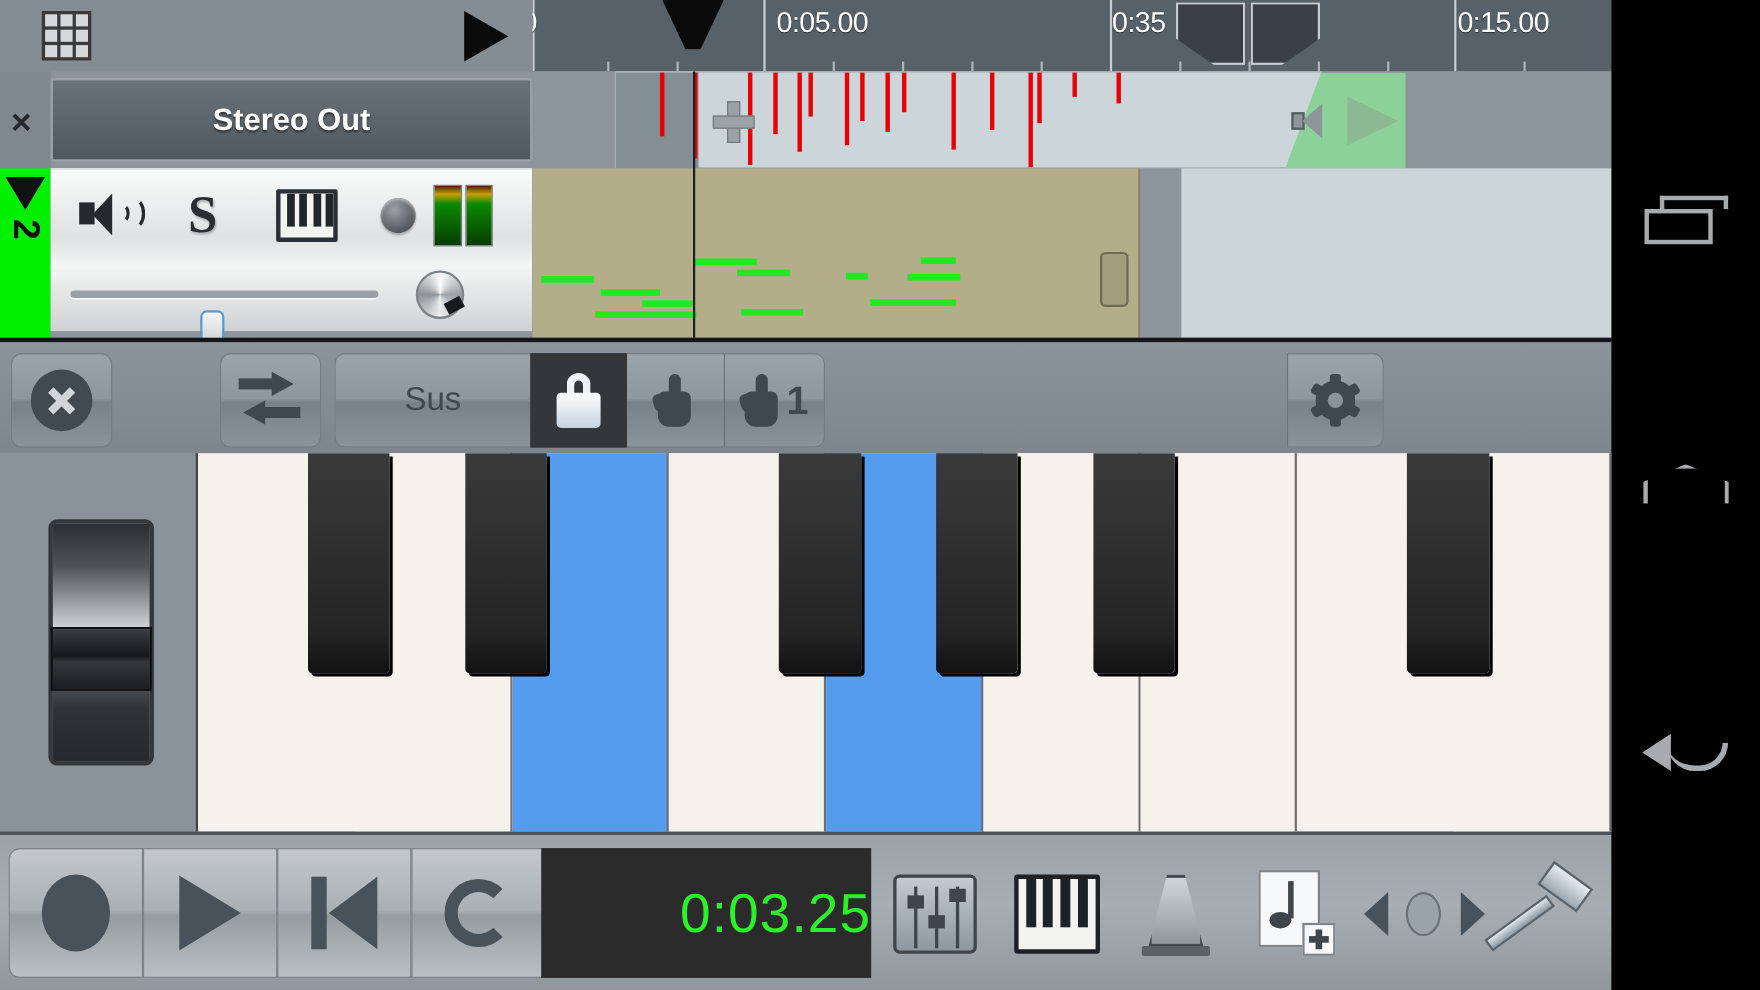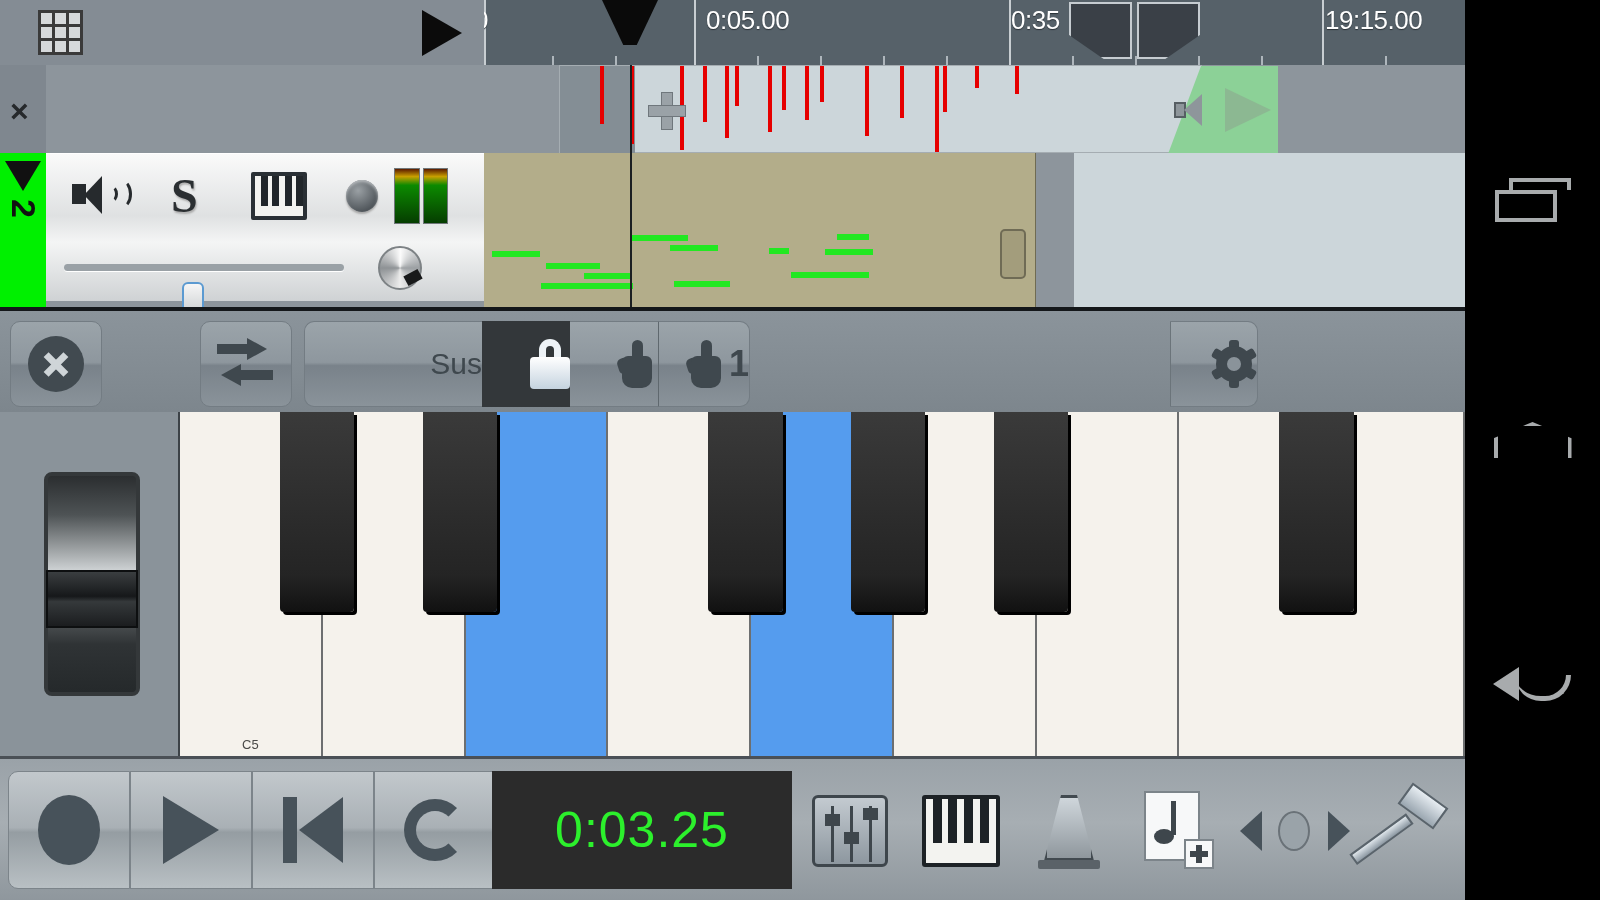--- a/index.html
+++ b/index.html
@@ -106,21 +106,21 @@
 
   
   #kbtoolbar { position:absolute; left:0; top:307px; width:1465px; height:105px;
     background:linear-gradient(#8b949b,#7d868d); border-top:4px solid #14171a; }
   .kbt-btn { position:absolute; top:10px; height:86px;
     background:linear-gradient(#9ba4aa 0%,#8e979e 48%,#79828a 52%,#8a939a 100%);
     border:1px solid #737c83; border-radius:10px;
     display:flex; align-items:center; justify-content:center; }
   .kbt-seg { position:absolute; top:10px; height:86px;
     background:linear-gradient(#9ba4aa 0%,#8e979e 48%,#79828a 52%,#8a939a 100%);
-    display:flex; align-items:center; justify-content:flex-end; }
+    display:flex; align-items:center; justify-content:center; }
   .kbt-seg span { color:#3f484e; font-size:30px; }
   .kbt-seg.active { background:#33373a; }
   .closeX { width:56px; height:56px; border-radius:50%; background:#414a50; position:relative; }
   .closeX::before,.closeX::after { content:""; position:absolute; left:14px; top:25px; width:28px; height:7px;
     background:#cfd5d8; }
   .closeX::before { transform:rotate(45deg);} .closeX::after { transform:rotate(-45deg);}
   .swap i { position:absolute; background:#3f484e; }
   .lock-g { width:40px; height:50px; position:relative; }
   .lock-g .shk { position:absolute; left:9px; top:0; width:22px; height:22px;
     border:7px solid #eef3f7; border-bottom:none; border-radius:12px 12px 0 0; }
@@ -163,21 +163,21 @@
   .rec { width:62px; height:70px; border-radius:50%; background:#47525a; }
   .ply { width:0; height:0; border-left:56px solid #47525a; border-top:34px solid transparent; border-bottom:34px solid transparent; }
   .rew { position:relative; width:60px; height:66px; }
   .rew .bar { position:absolute; left:0; top:0; width:14px; height:66px; background:#47525a; }
   .rew .tr { position:absolute; right:0; top:0; width:0; height:0;
     border-right:44px solid #47525a; border-top:33px solid transparent; border-bottom:33px solid transparent; }
   .loopico { position:relative; width:62px; height:62px; }
   .loopico .c { position:absolute; inset:0; border:12px solid #47525a; border-radius:50%;
     border-right-color:transparent; }
   .timedisp { position:absolute; left:492px; top:12px; width:300px; height:118px; background:#2b2b2b;
-    display:flex; align-items:center; justify-content:center; }
+    display:flex; align-items:center; justify-content:flex-end; }
   .timedisp span { color:#2cf02c; font-size:50px; letter-spacing:1px; }
   .ticon { position:absolute; top:36px; height:72px; }
   .mixico { width:76px; height:72px; border-radius:6px;
     background:linear-gradient(#c3cad0,#8d979f); border:3px solid #3e464c; position:relative; }
   .mixico i { position:absolute; top:8px; width:3px; height:56px; background:#3e464c; }
   .mixico b { position:absolute; width:15px; height:12px; background:#3e464c; }
   .pianoico2 { width:78px; height:72px; background:#f3f3f0; border:4px solid #1d2226; border-radius:3px; overflow:hidden; position:relative; }
   .pianoico2 b { position:absolute; top:0; width:9px; height:44px; background:#1d2226; }
   .metro { position:relative; width:66px; height:78px; }
   .metro .body { position:absolute; left:8px; top:4px; width:50px; height:66px;
@@ -254,32 +254,35 @@
       <div class="tick minor" style="left:399px"></div>
       <div class="tick minor" style="left:462px"></div>
       <div class="tick minor" style="left:588px"></div>
       <div class="tick minor" style="left:651px"></div>
       <div class="tick minor" style="left:714px"></div>
       <div class="tick minor" style="left:777px"></div>
       <div class="tick minor" style="left:901px"></div>
       <div class="timelabel" style="left:-10px">0</div>
       <div class="timelabel" style="left:222px">0:05.00</div>
       <div class="timelabel" style="left:527px">0:35</div>
-      <div class="timelabel" style="left:841px">19:15.00</div>
+      <div class="timelabel" style="left:841px">0:15.00</div>
       <div class="playhead-flag" style="left:118px"></div>
       <div class="loop-marker left" style="left:585px"></div>
       <div class="loop-marker right" style="left:653px"></div>
     </div>
   </div>
 
   <div id="mid">
 
     <div id="strip">
       <div class="strip-close">
         <span>×</span>
+      </div>
+      <div class="strip-name">
+        <span>Stereo Out</span>
       </div>
       <div class="tracknum">
         <div class="tri"></div>
         <div class="n">2</div>
       </div>
       <div class="strip-body">
         <div class="strip-icons">
           <div class="mute-ico">
             <div class="sp"></div>
                 <div class="cone"></div>
@@ -415,23 +418,20 @@
     </div>
   </div>
 
   <div id="kbarea">
     <div id="wheelzone">
       <div class="wheel">
         <div class="hdl"></div>
       </div>
     </div>
     <div id="keys">
-          <div class="wkey" style="left: 0px; width: 142.778px;">
-            <span>C5</span>
-          </div>
           <div class="wkey" style="left: 142.778px; width: 142.778px;">
             <span></span>
           </div>
           <div class="wkey on" style="left: 285.556px; width: 142.778px;">
             <span></span>
           </div>
           <div class="wkey" style="left: 428.333px; width: 142.778px;">
             <span></span>
           </div>
           <div class="wkey on" style="left: 571.111px; width: 142.778px;">

